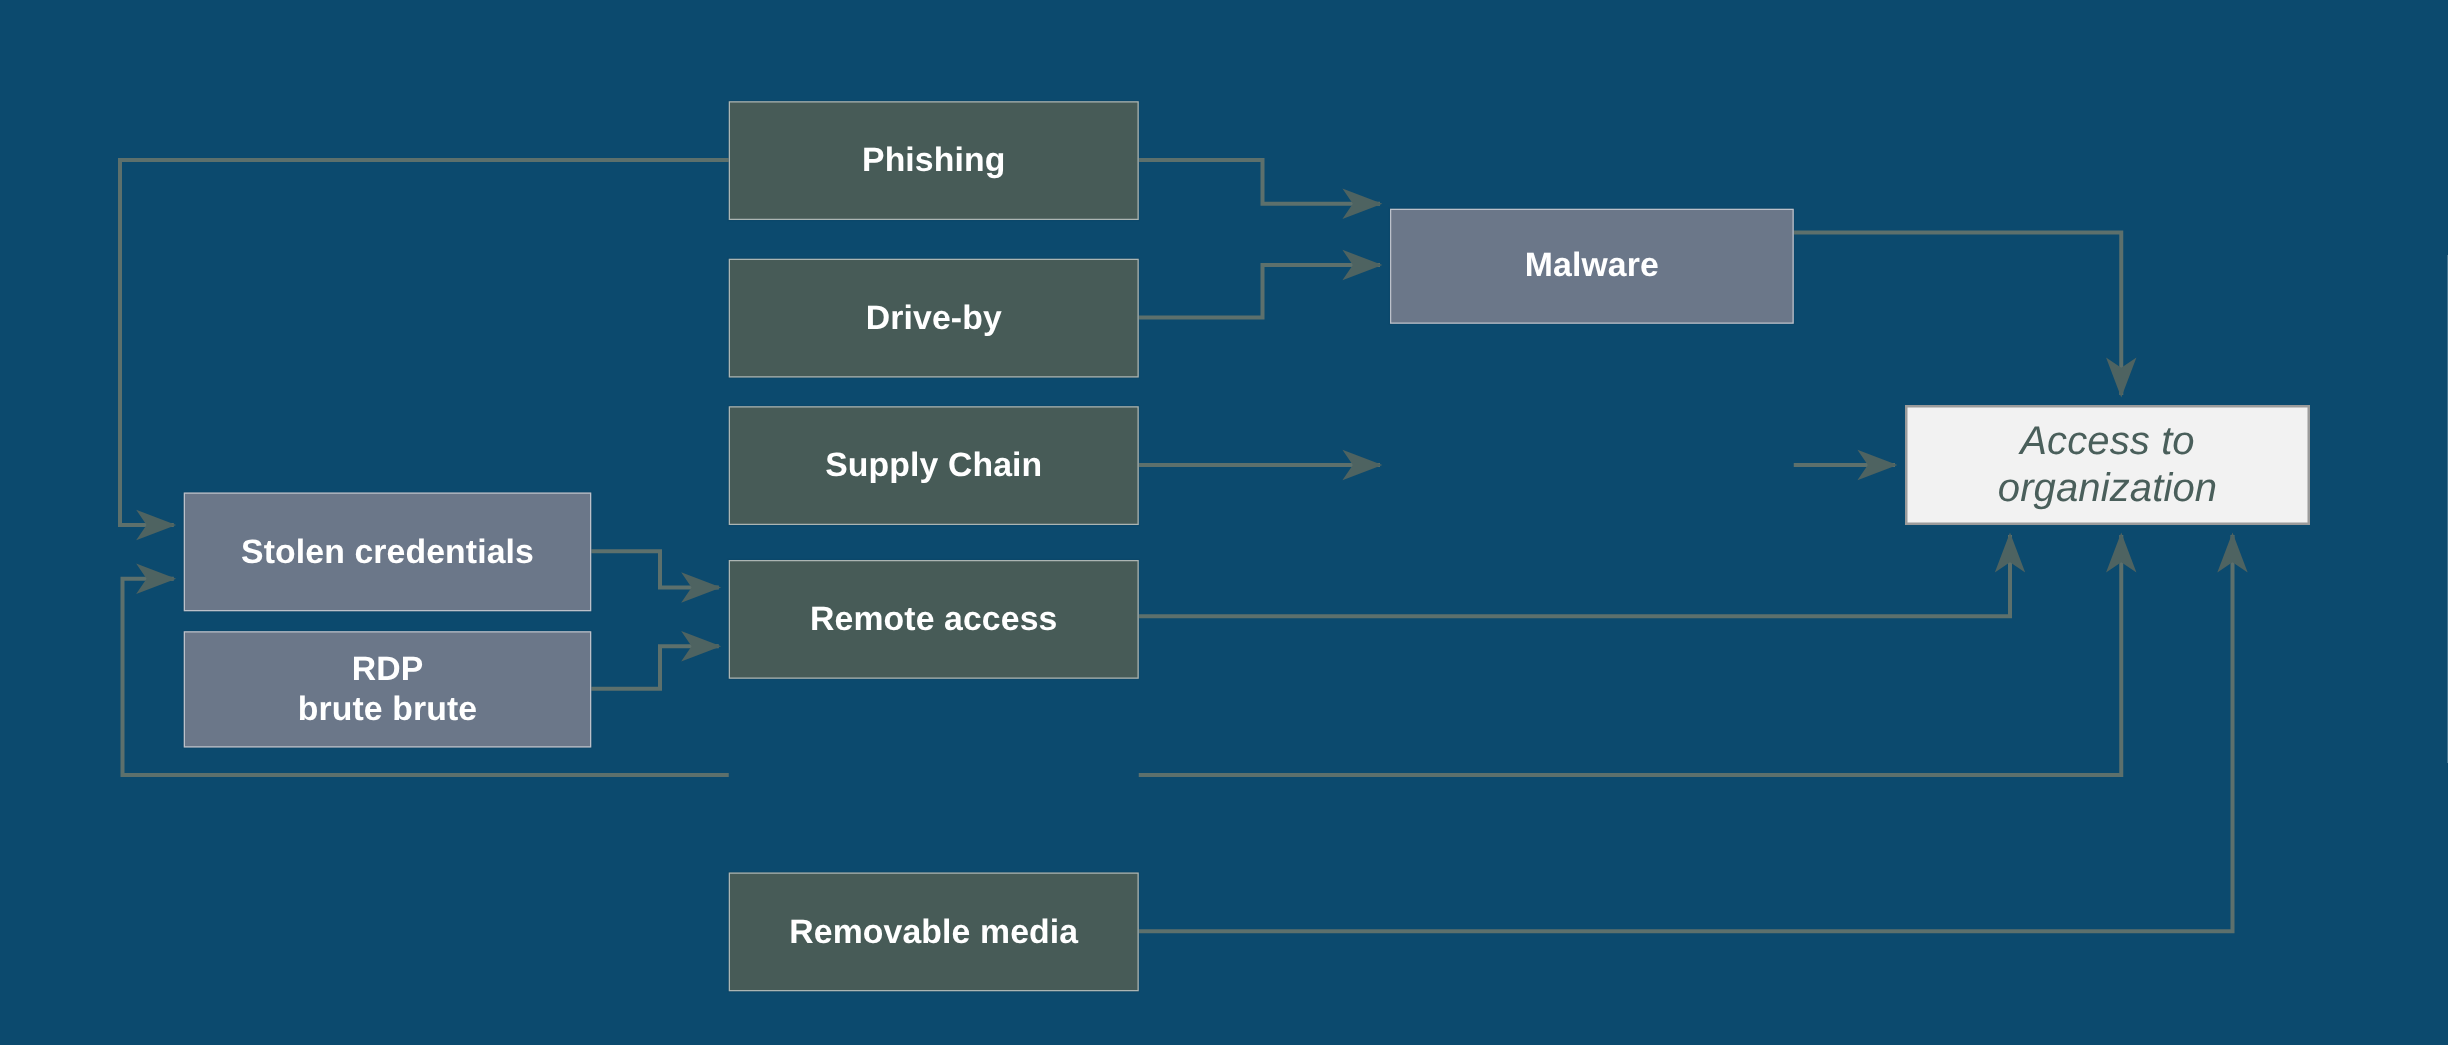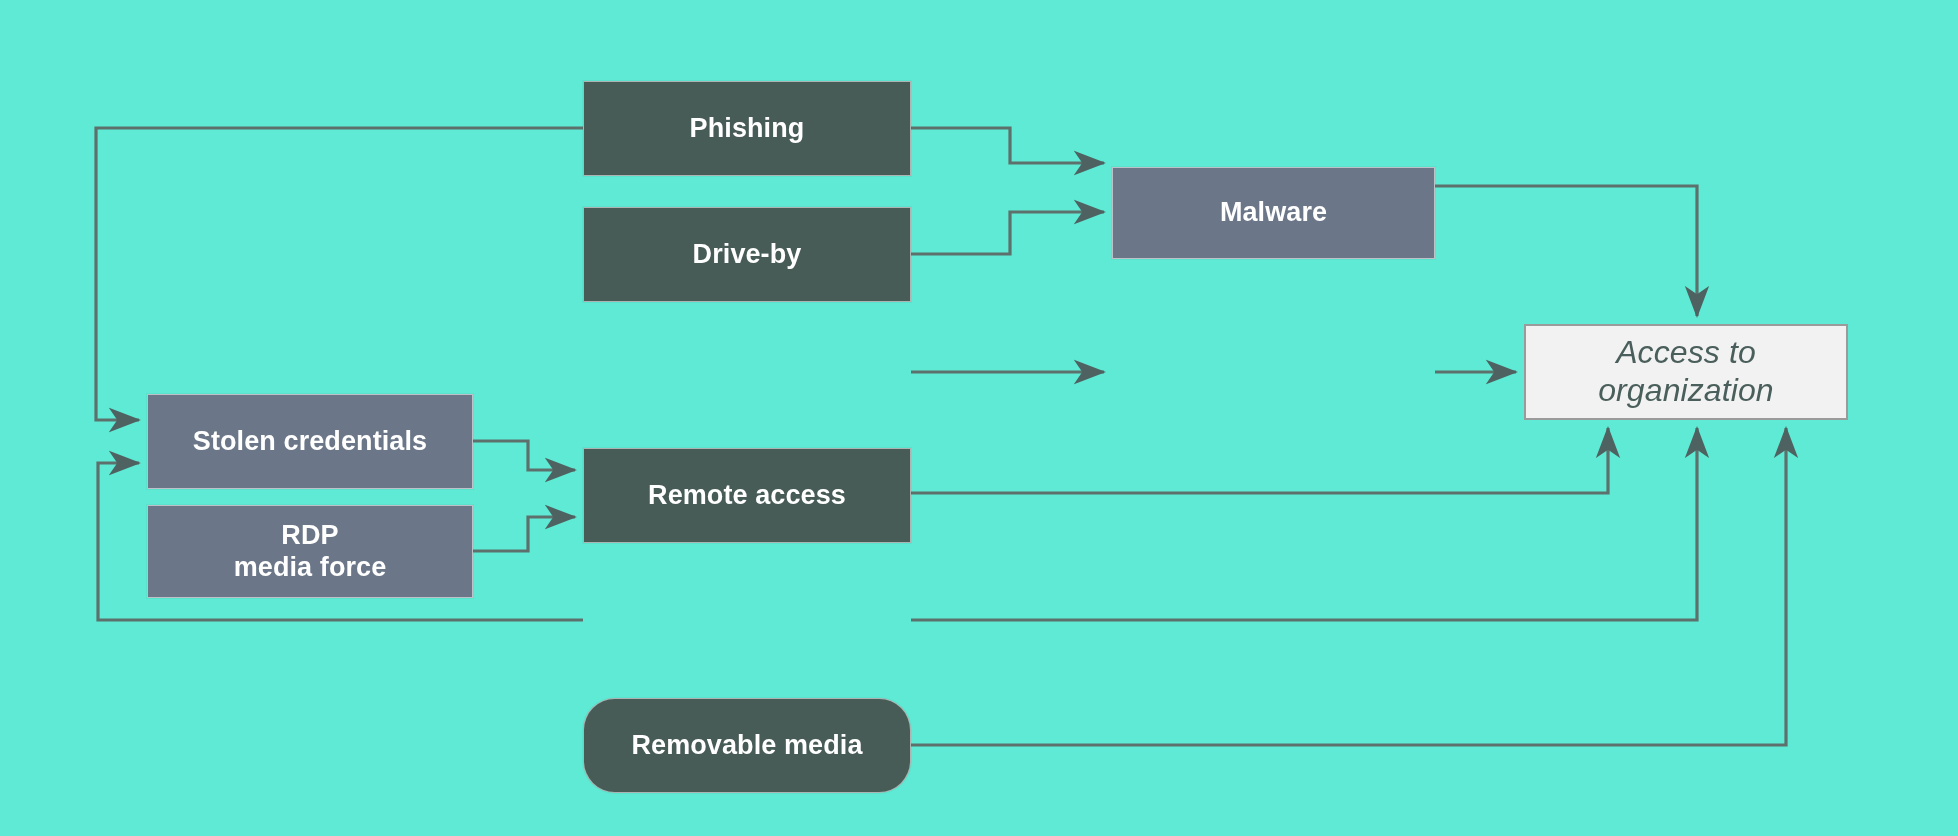--- a/index.html
+++ b/index.html
@@ -3,21 +3,21 @@
 <meta charset="utf-8">
 <title>Attack Vector Diagram</title>
 <style>
   html,body{margin:0;padding:0;}
   body{
     width:1958px;height:836px;
     background:#ffffff;
     font-family:"Liberation Sans",sans-serif;
     overflow:hidden;
   }
-  #stage{position:relative;width:1958px;height:836px;background:#5eead4;}
+  #stage{position:relative;width:1958px;height:836px;background:#0c4a6e;}
   #wires{position:absolute;left:0;top:0;width:1958px;height:836px;}
   .node{
     position:absolute;
     box-sizing:border-box;
     display:flex;align-items:center;justify-content:center;
     text-align:center;
     color:#ffffff;
     font-weight:bold;
     font-size:27px;
     line-height:1.18;
@@ -79,37 +79,40 @@
   </svg>
 
   <div class="node dark" style="left:583px;top:81px;width:328px;height:95px;">
     <span class="lbl">Phishing</span>
   </div>
 
   <div class="node dark" style="left:583px;top:207px;width:328px;height:95px;">
     <span class="lbl">Drive-by</span>
   </div>
 
+  <div class="node dark" style="left:583px;top:325px;width:328px;height:95px;">
+    <span class="lbl">Supply Chain</span>
+  </div>
 
   <div class="node dark" style="left:583px;top:448px;width:328px;height:95px;">
     <span class="lbl">Remote access</span>
   </div>
 
 
-  <div class="node dark" style="left:583px;top:698px;width:328px;height:95px;border-radius:32px;">
+  <div class="node dark" style="left:583px;top:698px;width:328px;height:95px;">
     <span class="lbl">Removable media</span>
   </div>
 
   <div class="node slate" style="left:147px;top:394px;width:326px;height:95px;">
     <span class="lbl">Stolen credentials</span>
   </div>
 
   <div class="node slate" style="left:147px;top:505px;width:326px;height:93px;">
     <span class="lbl">RDP
-media force</span>
+brute brute</span>
   </div>
 
   <div class="node slate" style="left:1112px;top:141px;width:323px;height:92px;margin-top:26px;">
     <span class="lbl">Malware</span>
   </div>
 
 
   <div class="node goal" style="left:1524px;top:324px;width:324px;height:96px;">
     <span class="lbl">Access to
 organization</span>

